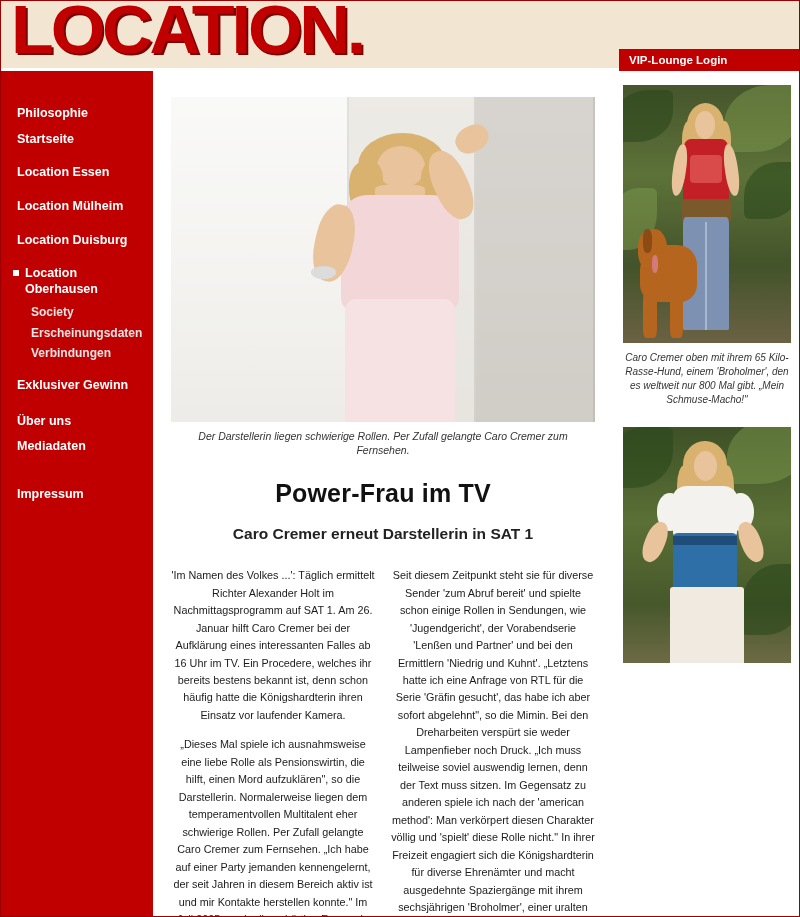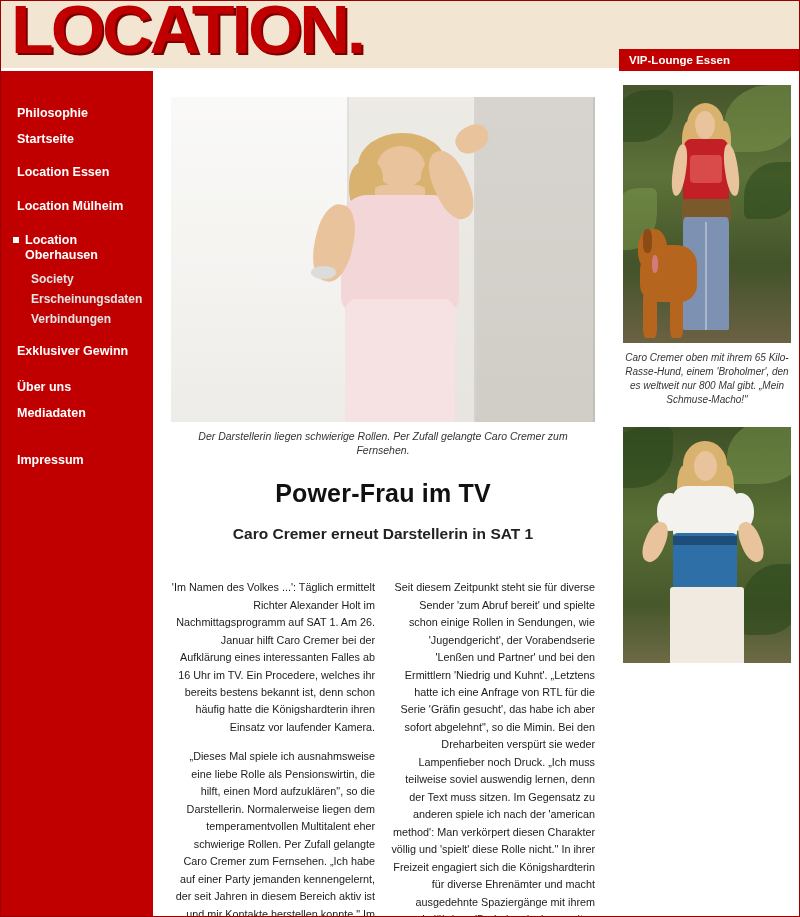--- a/index.html
+++ b/index.html
@@ -116,22 +116,22 @@
   .cols {
     display:flex;
     gap:16px;
     margin-top:24px;
   }
   .col { width:50%; }
   .col p {
     font-size:10.8px;
     line-height:1.62;
     color:#1b1b1b;
-    margin:12px 0 12px 0;
-    text-align:right;
+    margin:0 0 12px 0;
+    text-align:center;
   }
 
   
   .right {
     position:absolute; left:612px; top:70px; width:188px; height:847px;
     background:#ffffff;
     padding:14px 10px 0 10px;
   }
   .right-photo-1 {
     width:100%; height:258px;
@@ -183,35 +183,38 @@
 
 <div id="page">
 
   <div class="header">
     <div class="logo">
       <span>LOCATION</span><span class="dot">.</span>
     </div>
   </div>
 
   <div class="vip-bar">
-    <span>VIP-Lounge Essen</span>
+    <span>VIP-Lounge Login</span>
   </div>
 
   <nav class="sidebar">
     <div class="nav-item spaced">
       <span>Philosophie</span>
     </div>
     <div class="nav-item">
       <span>Startseite</span>
     </div>
     <div class="nav-item spaced">
       <span>Location Essen</span>
     </div>
     <div class="nav-item spaced">
       <span>Location Mülheim</span>
+    </div>
+    <div class="nav-item spaced">
+      <span>Location Duisburg</span>
     </div>
     <div class="nav-item spaced active">
       <span class="bullet"></span>
       <span>Location Oberhausen</span>
     </div>
     <div class="subnav">
       <span>Society</span>
     </div>
     <div class="subnav">
       <span>Erscheinungsdaten</span>

